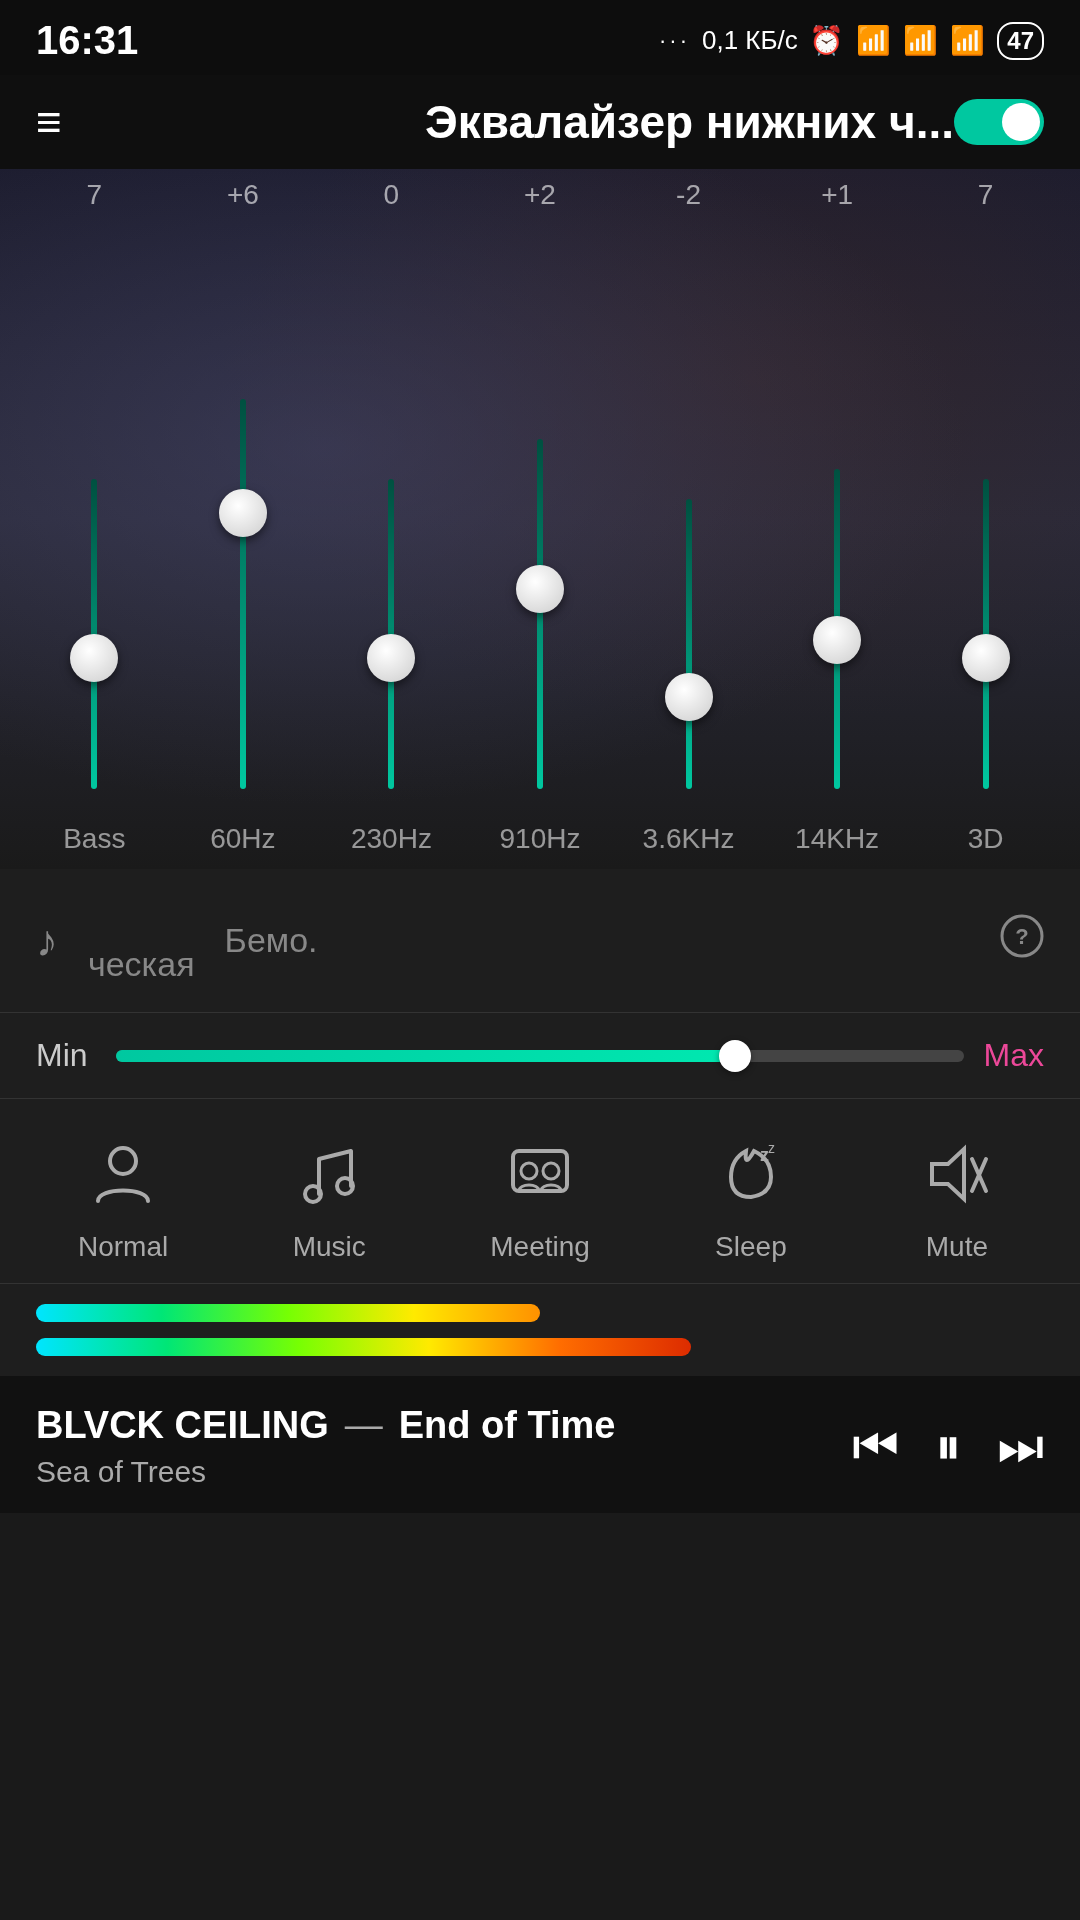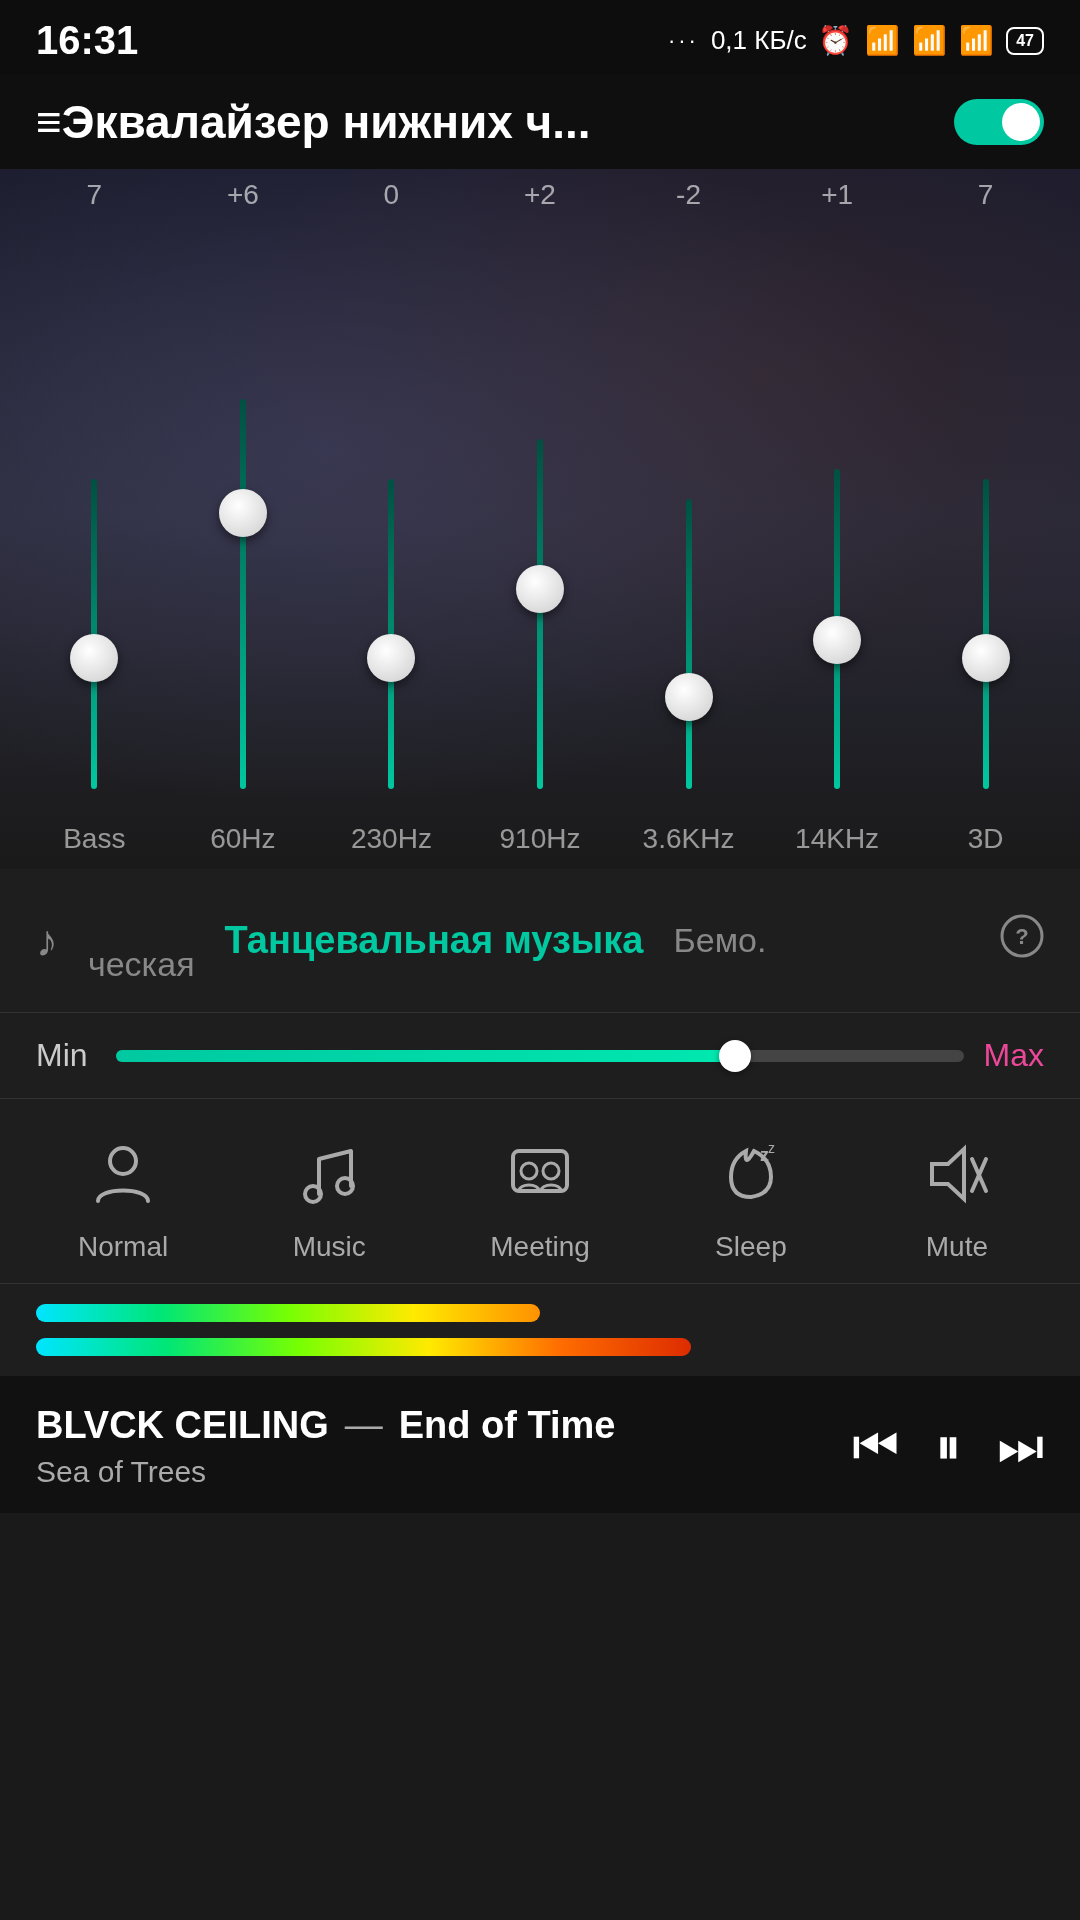--- a/index.html
+++ b/index.html
@@ -21,36 +21,36 @@
       justify-content: space-between;
       align-items: center;
       padding: 18px 36px 12px;
       background: rgba(0,0,0,0.5);
     }
     .status-time { font-size: 40px; font-weight: bold; color: #fff; }
     .status-right { display: flex; align-items: center; gap: 12px; font-size: 26px; color: #fff; }
     .status-dots { letter-spacing: 3px; font-size: 22px; }
     .battery-box {
       display: inline-flex; align-items: flex-end;
-      border: 2px solid #fff; border-radius: 8px;
-      padding: 3px 8px; font-size: 16px; font-weight: bold;
+      border: 2px solid #fff; border-radius: 16px;
+      padding: 3px 8px; font-size: 24px; font-weight: bold;
     }
 
     
     .top-bar {
       position: relative;
       z-index: 10;
       display: flex;
       align-items: center;
       padding: 20px 36px;
       background: rgba(0,0,0,0.4);
     }
     .menu-icon { font-size: 44px; color: #fff; cursor: pointer; }
     .top-title {
-      flex: 1; text-align: left;
+      flex: 1; text-align: right;
       font-size: 46px; font-weight: 600; color: #fff;
     }
     .toggle-switch {
       width: 90px; height: 46px;
       background: #00c8a0;
       border-radius: 23px;
       position: relative;
       cursor: pointer;
     }
     .toggle-knob {
@@ -348,21 +348,20 @@
     <span class="eq-label-bot">910Hz</span>
     <span class="eq-label-bot">3.6KHz</span>
     <span class="eq-label-bot">14KHz</span>
     <span class="eq-label-bot">3D</span>
   </div>
 </div>
 
 <div class="preset-section">
   <span class="music-note-icon">♪</span>
   <span class="preset-name-dim">ческая</span>
-  <span class="preset-name-active">Танцевальная музыка</span>
   <span class="preset-name-right">Бемо.</span>
   <span class="preset-help">
     <svg width="44" height="44" viewBox="0 0 44 44" fill="none">
       <circle cx="22" cy="22" r="20" stroke="#888" stroke-width="3"></circle>
       <text x="22" y="30" text-anchor="middle" fill="#888" font-size="22" font-weight="bold">?</text>
     </svg>
   </span>
 </div>
 
 <div class="bass-section">

